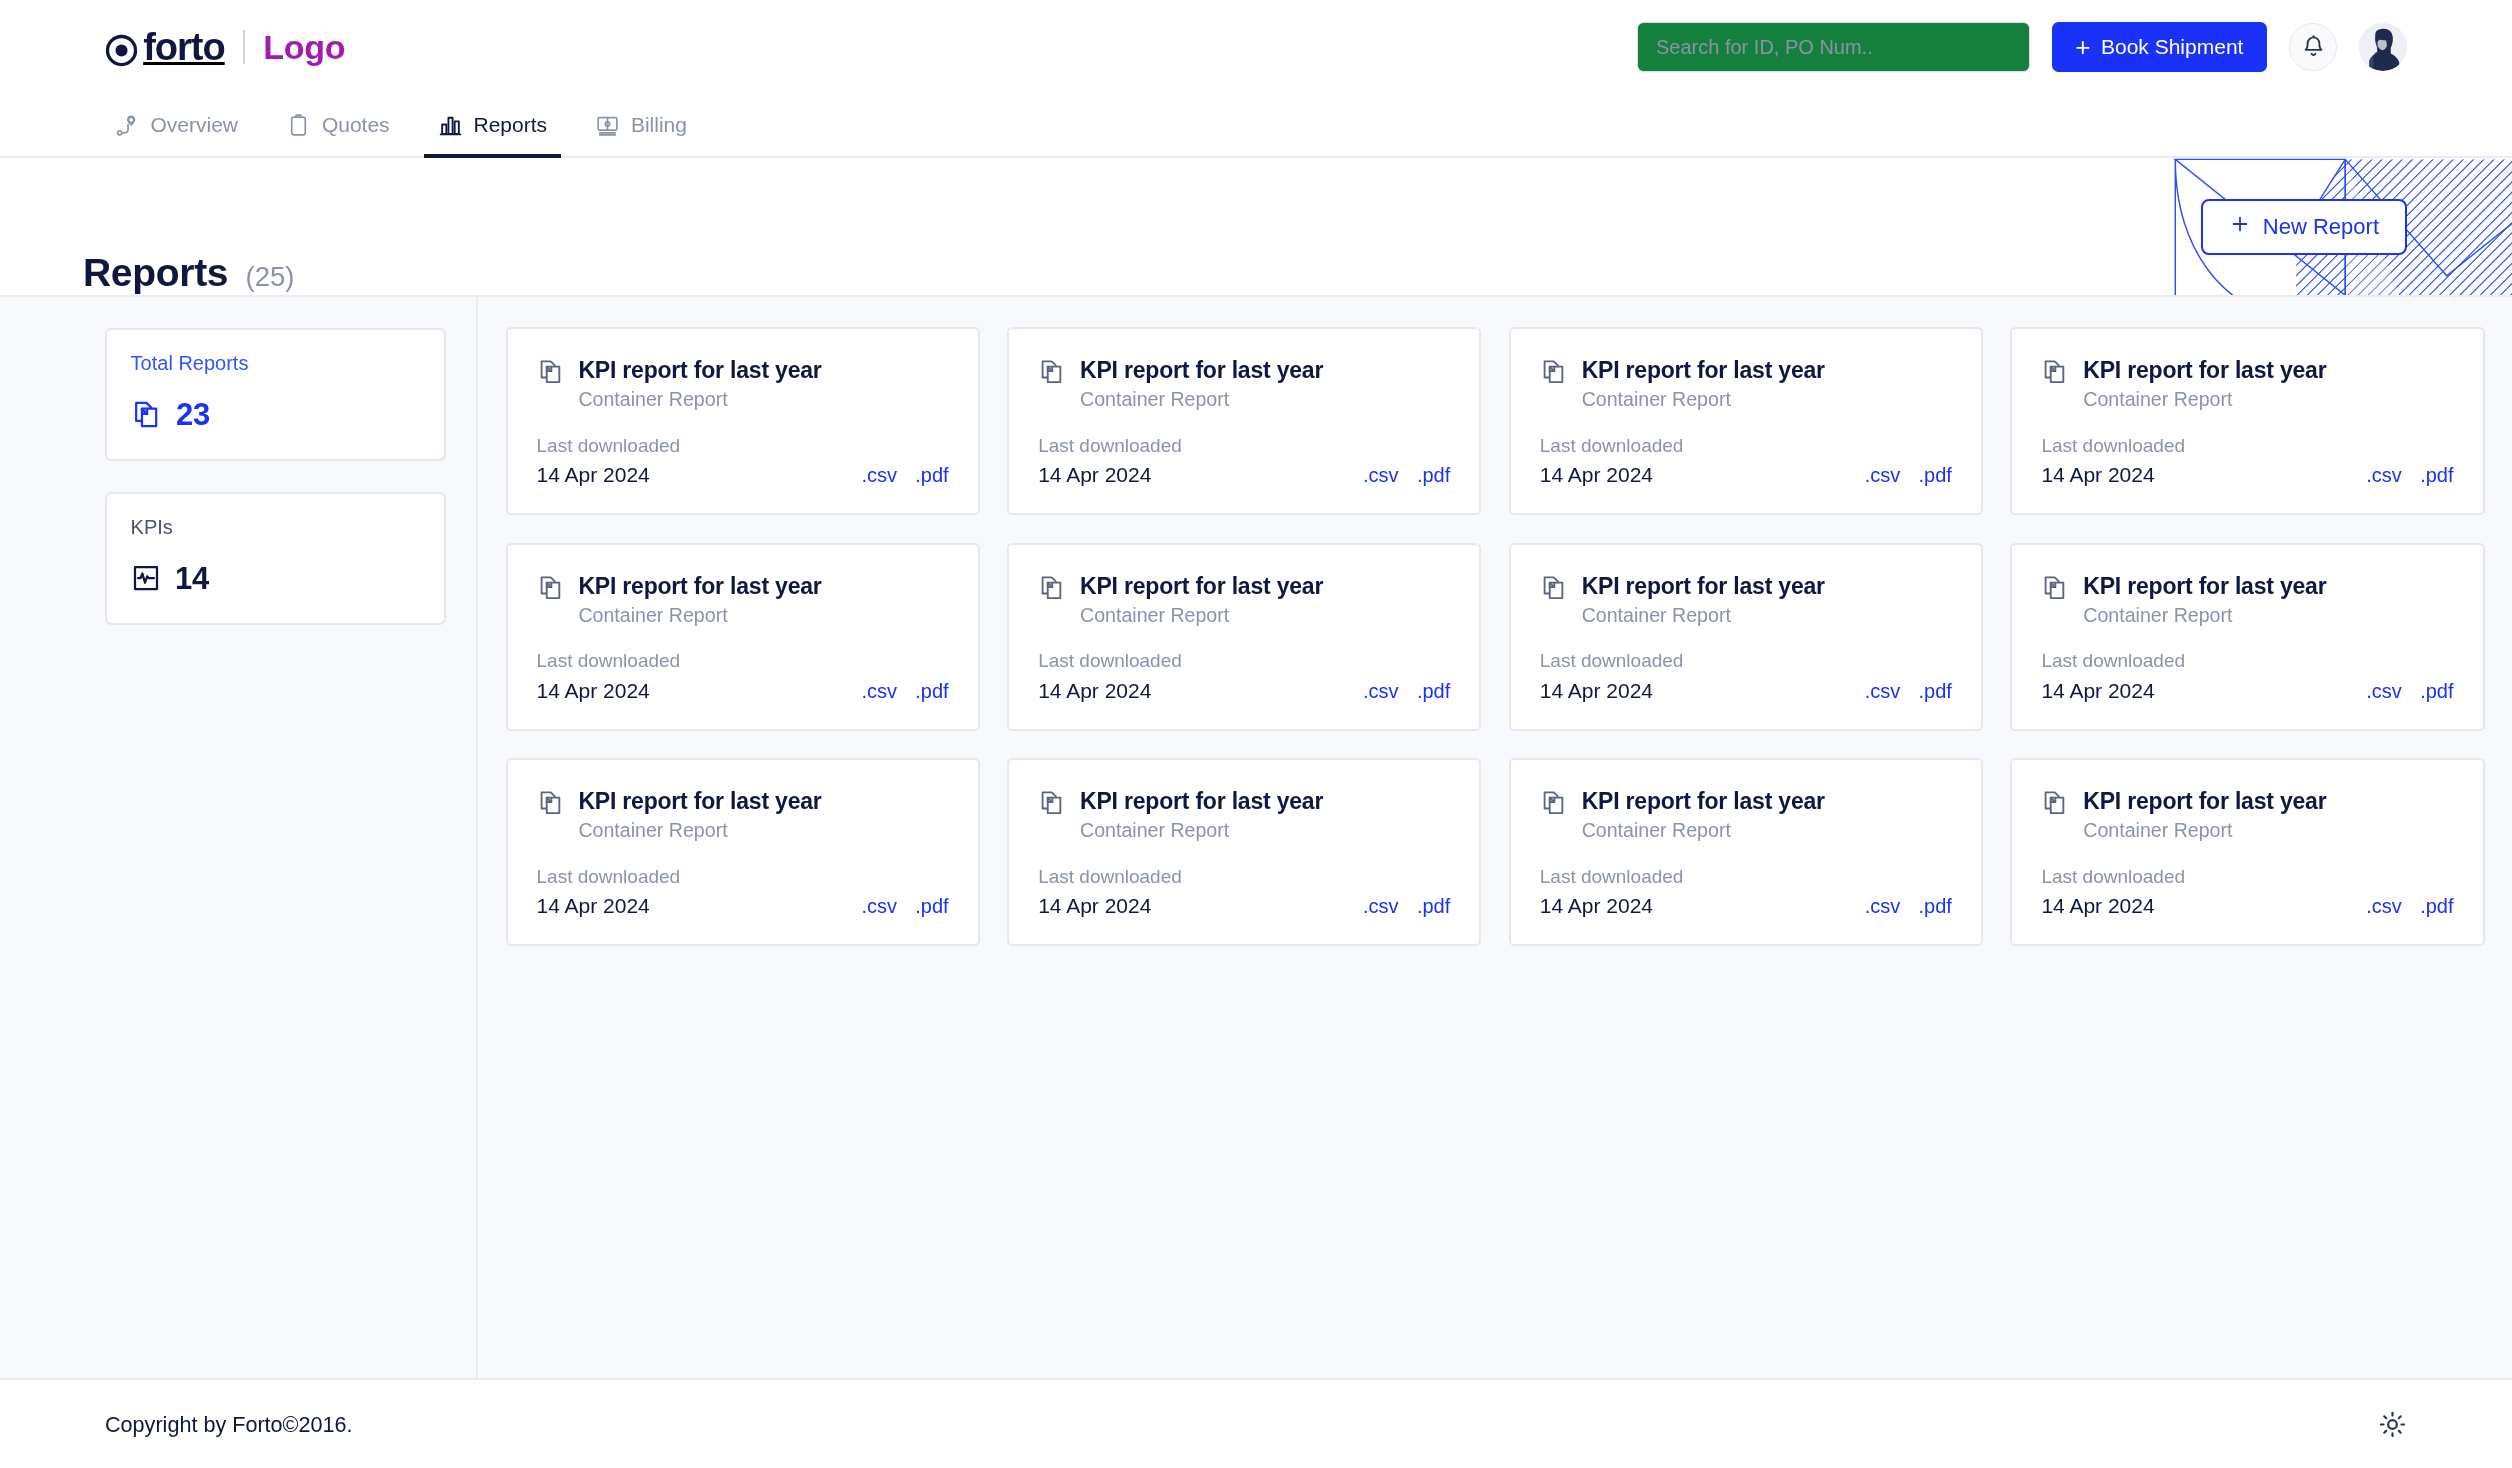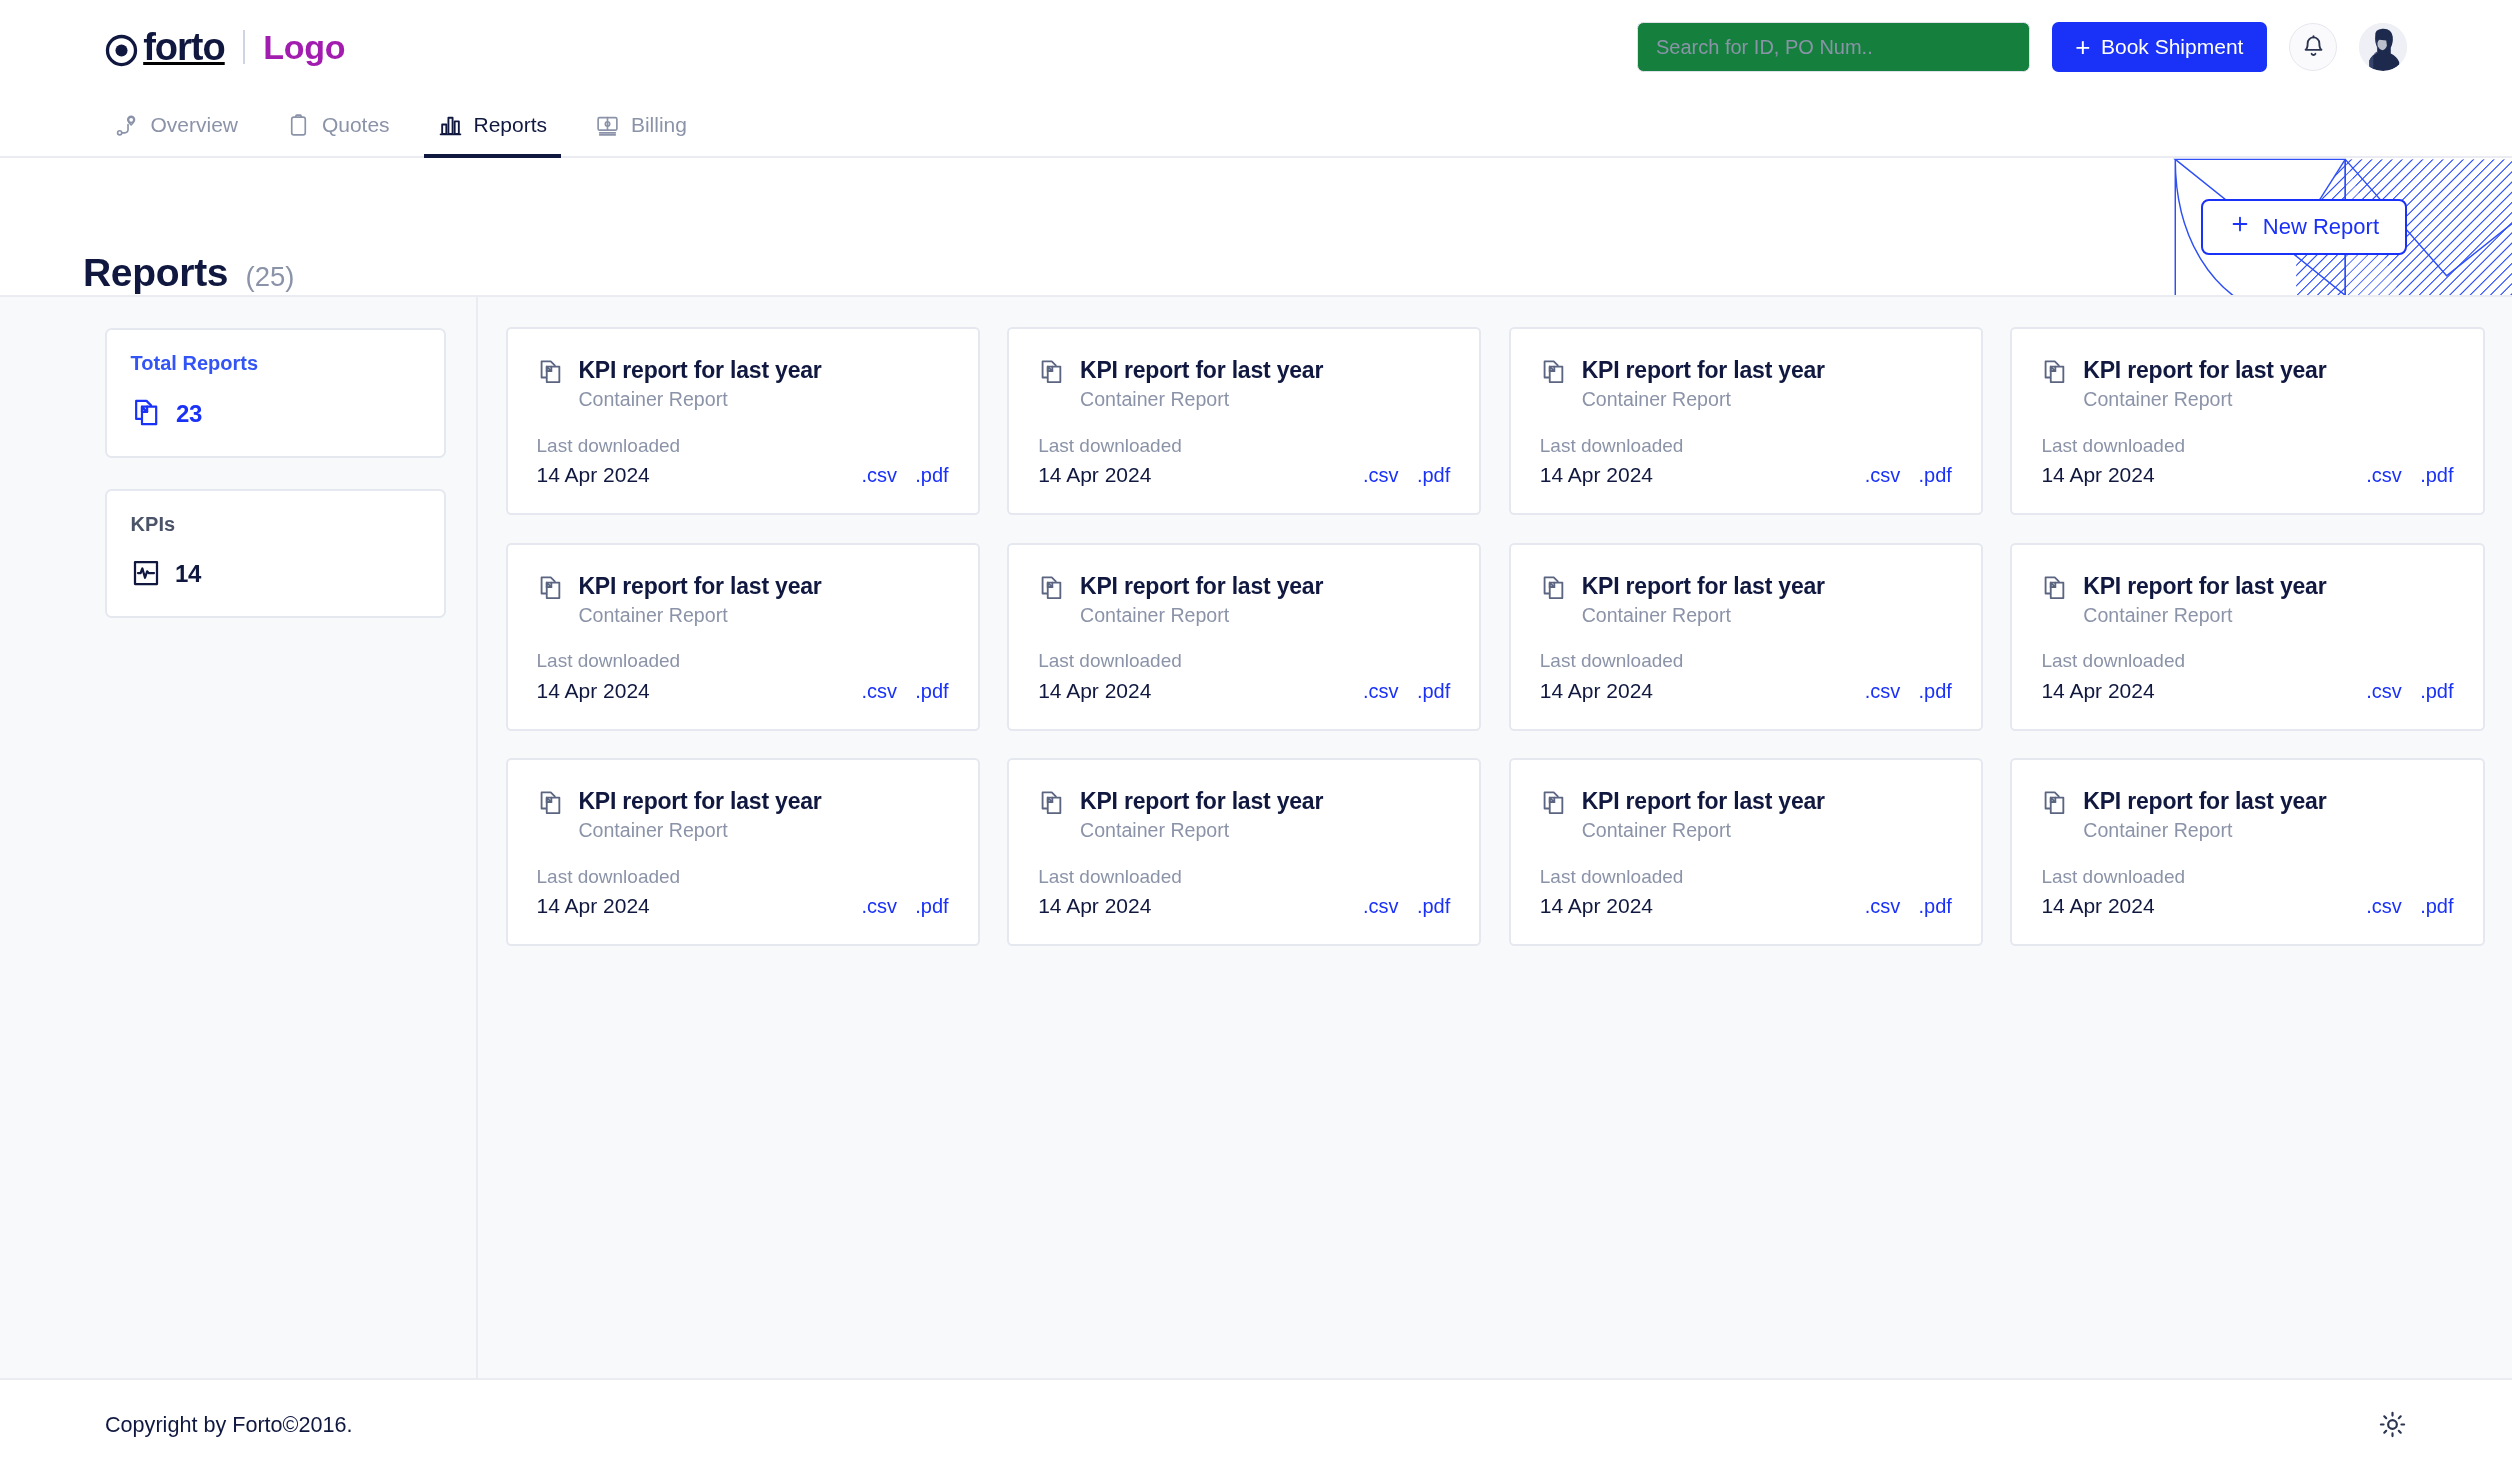--- a/index.html
+++ b/index.html
@@ -151,25 +151,25 @@
     padding: 31px 30px 0 105px;
     flex-shrink: 0;
   }
   .stat-card {
     background: #ffffff;
     border: 2px solid #e6e8ef;
     border-radius: 6.5px;
     padding: 22px 23.6px 26px 23.6px;
     margin-bottom: 31px;
   }
-  .stat-label { font-size: 20px; margin-bottom: 22px; font-weight: bold; }
+  .stat-label { font-size: 20px; margin-bottom: 22px; }
   .stat-label.accent { color: #3355f5; }
   .stat-label.dark { color: #4a5368; }
   .stat-value-row { display: flex; align-items: center; gap: 14.4px; }
-  .stat-value { font-size: 24px; font-weight: bold; letter-spacing: -0.3px; }
+  .stat-value { font-size: 31px; font-weight: bold; letter-spacing: -0.3px; }
   .stat-value.accent { color: #1a31f8; }
   .stat-value.dark { color: #101840; }
 
   .cards-area {
     flex: 1;
     padding: 30px 27.5px 0 27.5px;
   }
   .cards-grid {
     display: grid;
     grid-template-columns: repeat(4, 1fr);

